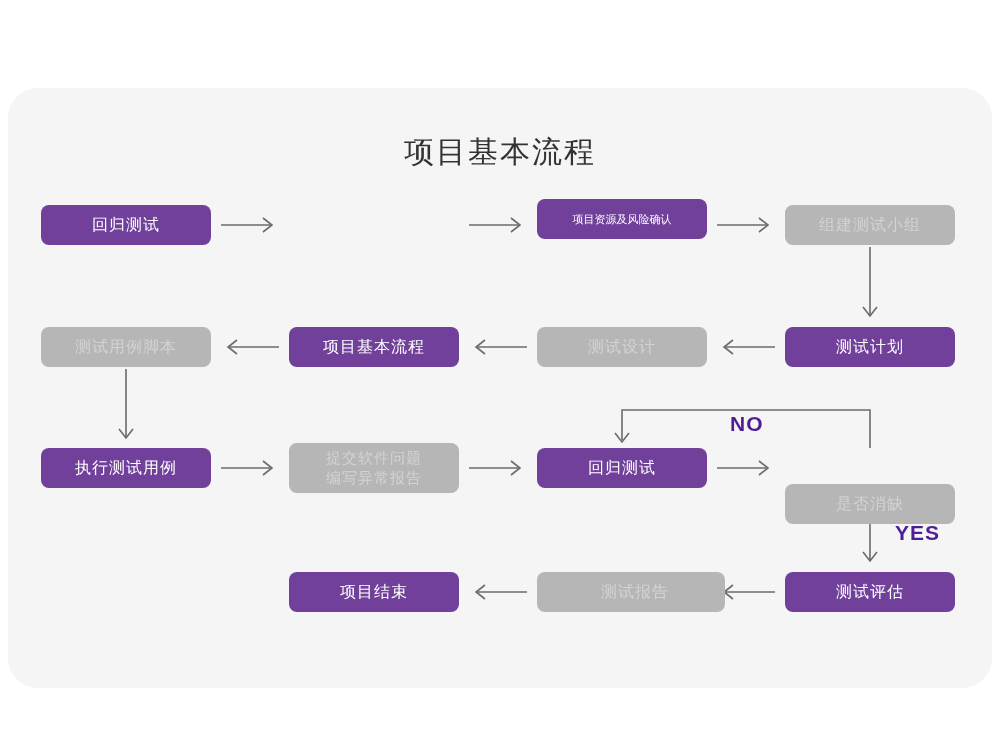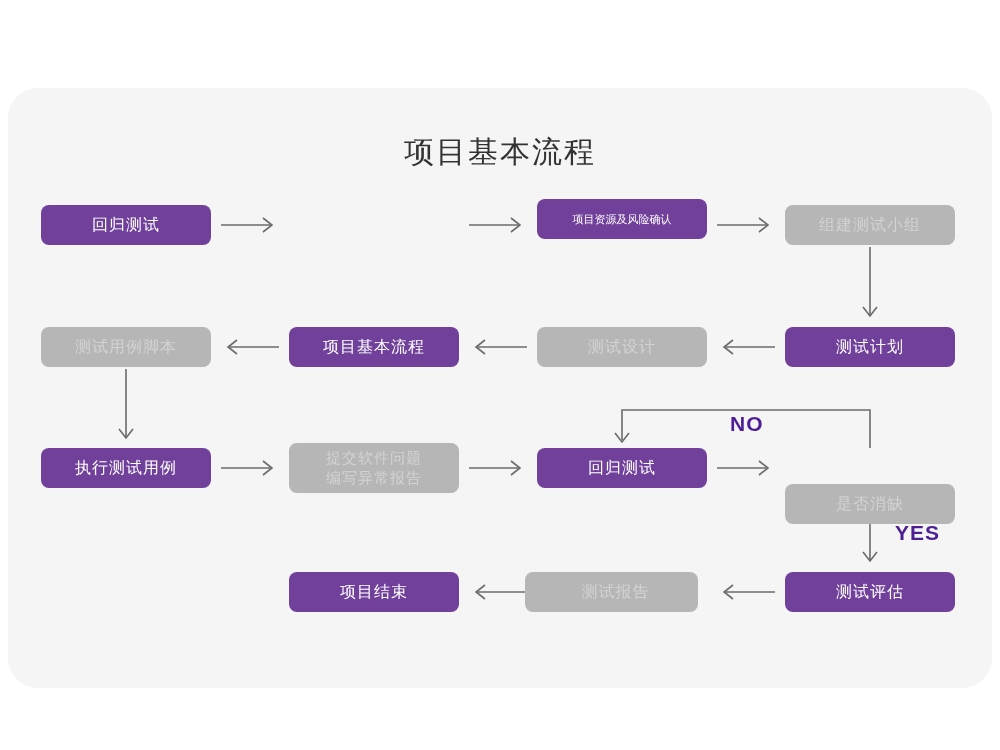--- a/index.html
+++ b/index.html
@@ -214,16 +214,16 @@
   <div class="box purple" style="left:289px; top:327px; width:170px; height:40px;">项目基本流程</div>
   <div class="box gray" style="left:41px;  top:327px; width:170px; height:40px;">测试用例脚本</div>
 
   <div class="box gray" style="left:289px; top:443px; width:170px; height:50px; font-size:15px;">提交软件问题
 编写异常报告</div>
   <div class="box purple" style="left:41px;  top:448px; width:170px; height:40px;">执行测试用例</div>
   <div class="box purple" style="left:537px; top:448px; width:170px; height:40px;">回归测试</div>
   <div class="box gray" style="left:785px; top:448px; width:170px; height:40px;margin-top:36px;">是否消缺</div>
 
   <div class="box purple" style="left:785px; top:572px; width:170px; height:40px;">测试评估</div>
-  <div class="box gray" style="left:525px; top:572px; width:173px; height:40px;padding-left:8px;">测试报告</div>
+  <div class="box gray" style="left:537px; top:572px; width:188px; height:40px;padding-left:8px;">测试报告</div>
   <div class="box purple" style="left:289px; top:572px; width:170px; height:40px;">项目结束</div>
 
 </div>
 
 </body></html>

